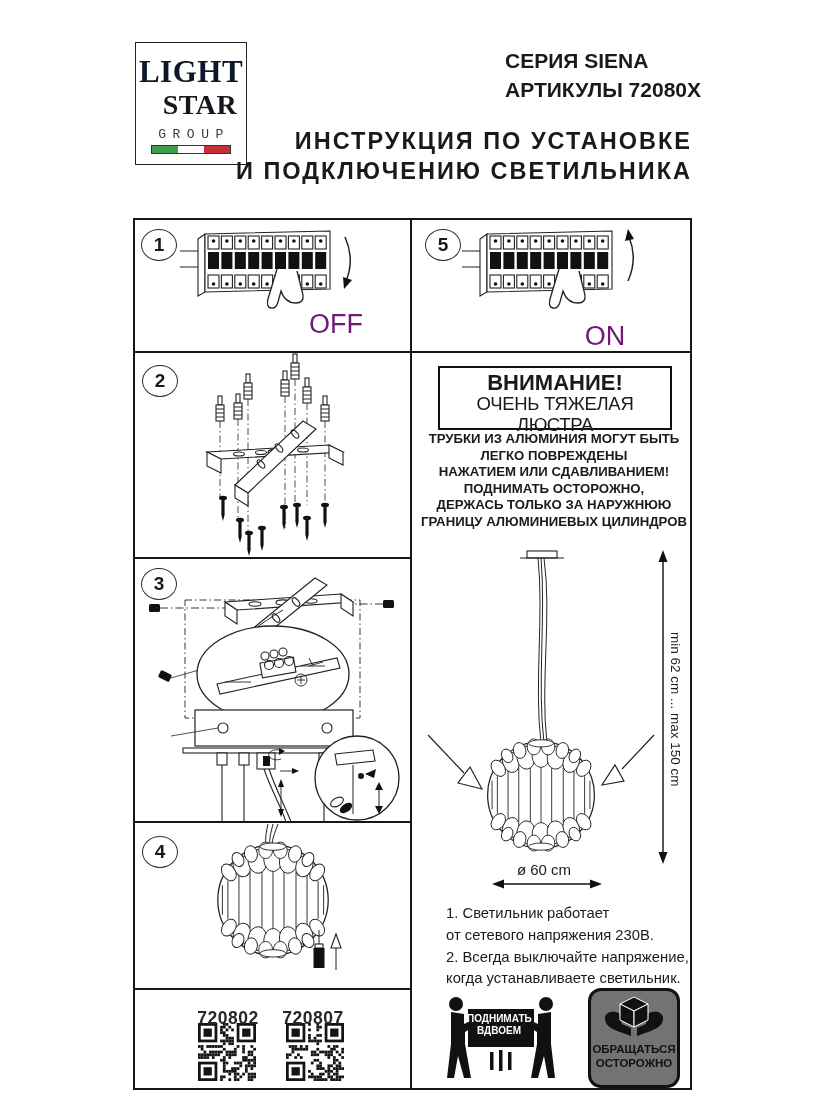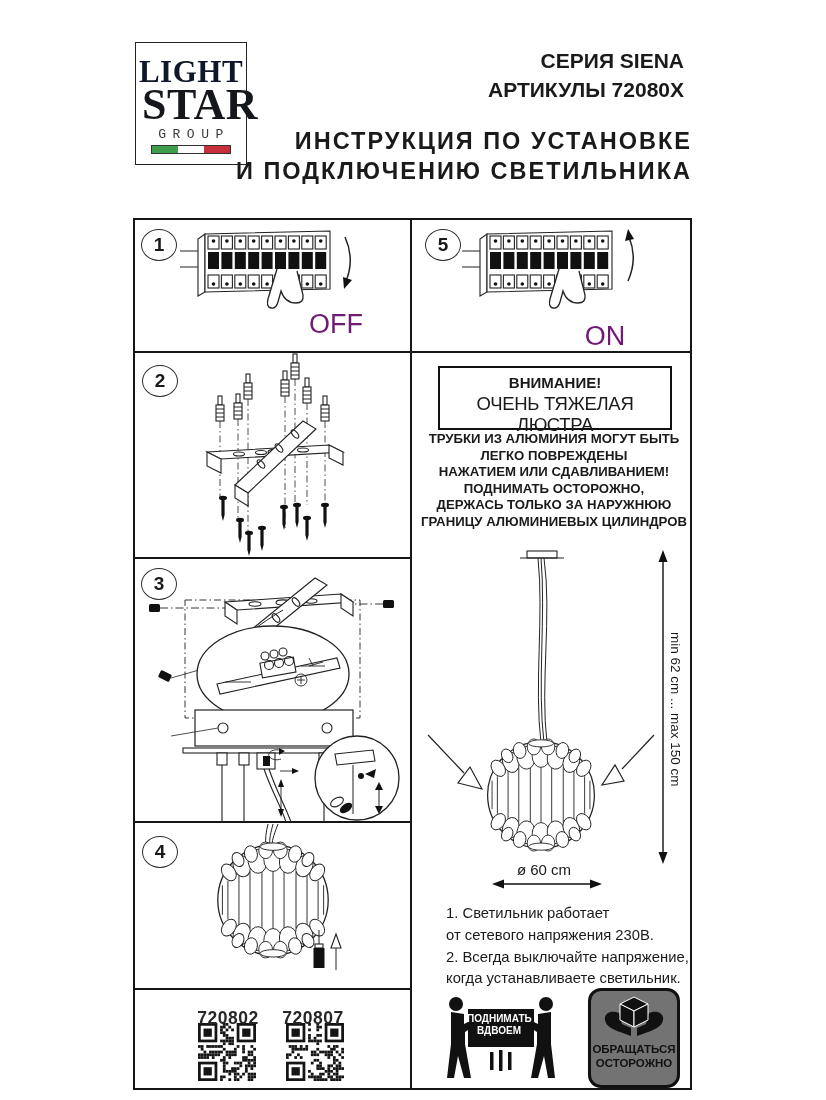--- a/index.html
+++ b/index.html
@@ -7,32 +7,32 @@
         font-family:"Liberation Sans",sans-serif;color:#1a1a1a;}
   .abs{position:absolute;}
   .gl{position:absolute;background:#161616;z-index:1;}
   svg.draw{position:absolute;z-index:2;}
   .badge{position:absolute;z-index:3;width:34px;height:30px;border:1.7px solid #2b2b2b;border-radius:50%;
          display:flex;align-items:center;justify-content:center;font-weight:bold;font-size:19px;background:#fff;}
   
   .logo-box{position:absolute;left:135px;top:42px;width:110px;height:121px;border:1.5px solid #222;
             display:flex;flex-direction:column;align-items:center;justify-content:flex-start;}
   .logo-light{font-family:"Liberation Serif",serif;font-weight:bold;font-size:31px;line-height:30px;margin-top:14px;letter-spacing:0.5px;color:#0f172a;}
-  .logo-star{font-family:"Liberation Serif",serif;font-weight:bold;font-size:44px;line-height:36px;letter-spacing:0.5px;color:#14171c;margin-left:18px;}
+  .logo-star{font-family:"Liberation Serif",serif;font-weight:bold;font-size:28px;line-height:36px;letter-spacing:0.5px;color:#14171c;margin-left:18px;}
   .logo-group{font-size:13px;letter-spacing:6.5px;color:#3a3a3a;margin:4px 0 0 6px;font-family:Liberation Mono, monospace;}
   .logo-flag{width:78px;height:7px;border:1px solid #333;margin-top:3px;display:flex;}
   .logo-flag span{flex:1;}
-  .hdr-small{position:absolute;right:142px;top:46px;text-align:right;font-weight:bold;font-size:21px;line-height:29px;}
+  .hdr-small{position:absolute;right:125px;top:46px;font-weight:bold;font-size:21px;line-height:29px;}
   .hdr-big{position:absolute;right:134px;top:126px;text-align:right;font-weight:bold;font-size:23.5px;line-height:30px;letter-spacing:2px;}
   
   .sw-label{position:absolute;z-index:3;width:90px;text-align:center;font-size:27px;font-weight:400;color:#701a75;}
   
   .wbox{position:absolute;left:438px;top:366px;width:230px;height:56px;border:2px solid #111;
         text-align:center;padding-top:4px;z-index:3;background:#fff;}
-  .wbox .l1{font-weight:bold;font-size:15px;line-height:21px;}
+  .wbox .l1{font-weight:bold;font-size:22px;line-height:21px;}
   .wbox .l2{font-weight:400;font-size:18.5px;line-height:21px;letter-spacing:-0.3px;}
   .wpar{position:absolute;left:415px;top:431px;width:278px;text-align:center;font-weight:bold;font-size:13.2px;line-height:16.6px;z-index:3;}
   
   .vtext{position:absolute;left:668px;top:632px;writing-mode:vertical-rl;font-size:13.5px;z-index:3;}
   .dlabel{position:absolute;left:500px;top:861px;width:88px;text-align:center;font-size:15px;z-index:3;}
   
   .notes{position:absolute;left:446px;top:903px;font-size:14.8px;line-height:21.8px;z-index:3;}
   
   .code{position:absolute;top:997px;width:100px;text-align:center;font-weight:bold;font-size:17.5px;color:#262626;letter-spacing:0.5px;z-index:3;margin-top:11px;}
   

